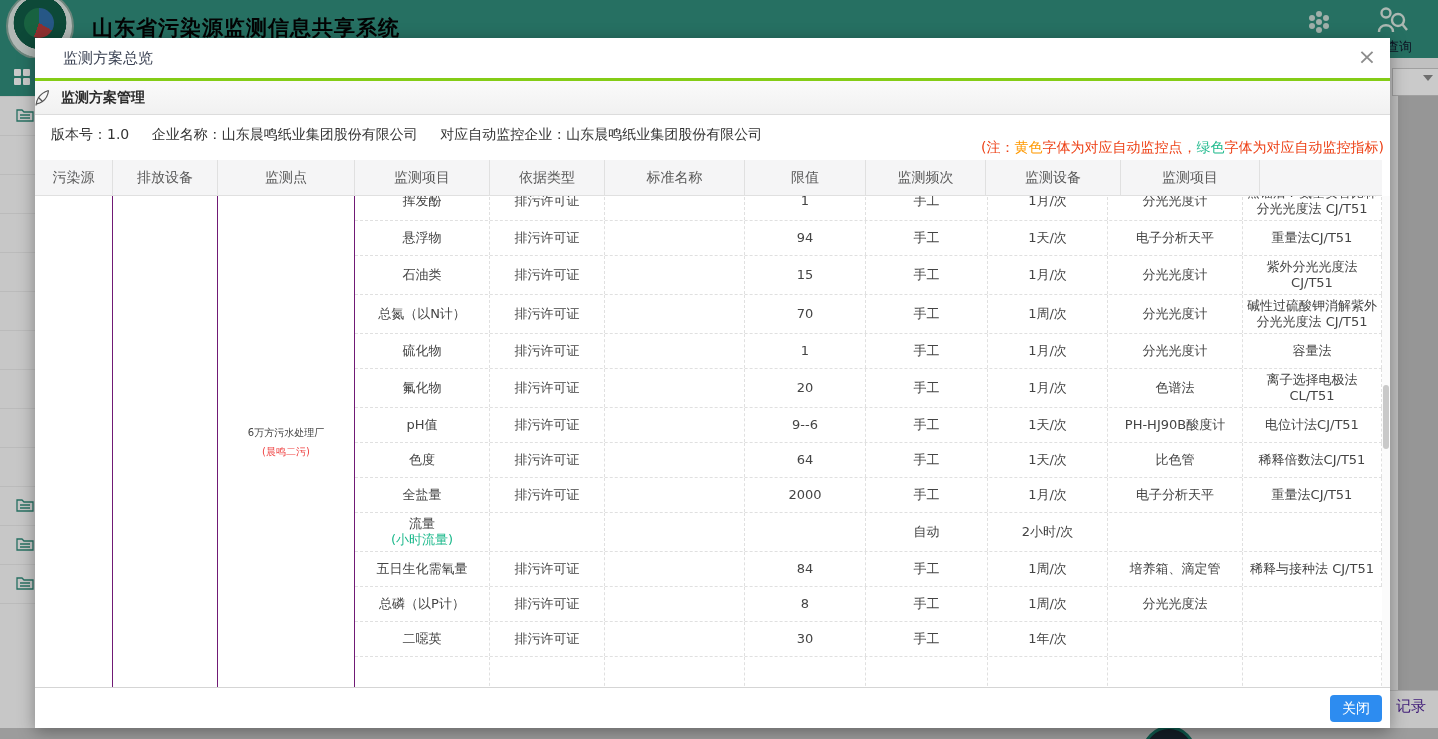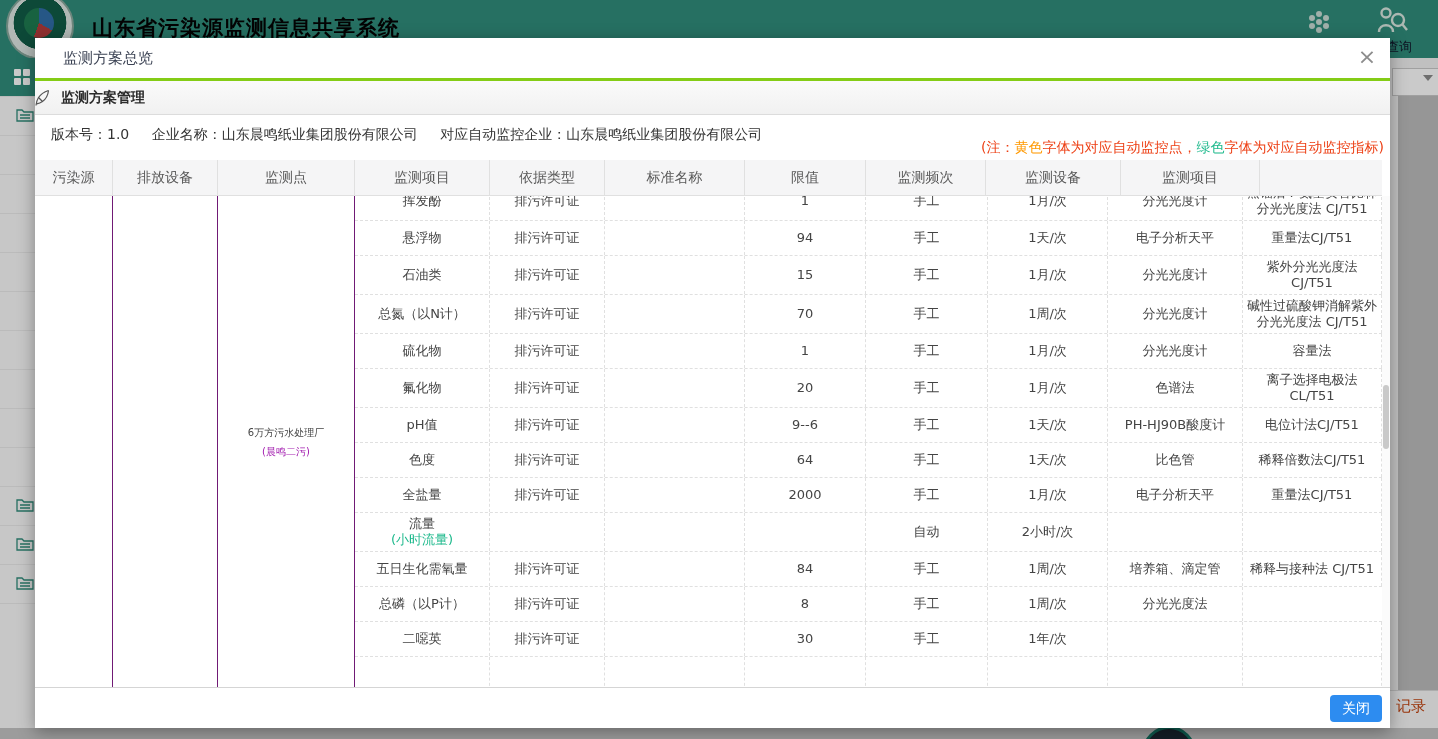--- a/index.html
+++ b/index.html
@@ -18,21 +18,21 @@
   #search-label{position:absolute;left:1386px;top:38px;font-size:13px;color:#0f172a;z-index:2;}
 
   #bg-content{position:absolute;left:0;top:58px;width:1438px;height:670px;background:#f3f3f3;z-index:1;}
   #bg-sidebar{position:absolute;left:0;top:58px;width:110px;height:670px;background:#fcfcfc;z-index:2;}
   .side-item{height:38px;border-bottom:1px solid #ececec;position:relative;}
   .side-item.active{background:#2d8c7a;}
   .side-item .gicon{position:absolute;left:14px;top:11px;}
   .side-item .ficon{position:absolute;left:16px;top:10px;}
   #bg-band{position:absolute;left:1398px;top:95px;width:40px;height:595px;background:#bdbdbd;z-index:2;}
   #bg-record-area{position:absolute;left:1386px;top:690px;width:52px;height:38px;background:#fafafa;border-top:1px solid #d9d9d9;z-index:2;}
-  #bg-record{position:absolute;left:10px;top:6px;font-size:15px;color:#c2410c;}
+  #bg-record{position:absolute;left:10px;top:6px;font-size:15px;color:#4c1d95;}
   #bg-dropdown{position:absolute;left:1392px;top:68px;width:46px;height:26px;background:#fff;border:1px solid #c9c9c9;z-index:2;}
   #bg-dropdown .caret{position:absolute;right:6px;top:6px;width:0;height:0;border-left:5px solid transparent;border-right:5px solid transparent;border-top:6px solid #8a8a8a;}
   #bg-bottombar{position:absolute;left:0;top:728px;width:1438px;height:11px;background:#c4c4c4;z-index:2;}
   #fab-circle{position:absolute;left:1142px;top:726px;width:54px;height:54px;border-radius:50%;
     background:#16222e;border:3px solid #0f6e5e;box-sizing:border-box;z-index:3;}
 
   
   #mask{position:absolute;left:0;top:0;width:1438px;height:739px;background:rgba(15,15,15,0.22);z-index:10;}
 
   
@@ -55,21 +55,21 @@
   #note .g{color:#1db98c;}
 
   
   #thead{display:flex;width:1347px;height:36px;background:#f5f5f6;border-bottom:1px solid #e0e0e0;box-sizing:border-box;}
   #thead .hc{display:flex;align-items:center;justify-content:center;font-size:14px;color:#5a5a5a;
     border-right:1px solid #e0e0e0;box-sizing:border-box;}
   #tbody{position:relative;display:flex;width:1355px;height:492px;border-bottom:1px solid #d5d5d5;box-sizing:border-box;}
   .mcol{border-right:1px solid #701a75;box-sizing:border-box;display:flex;align-items:center;justify-content:center;
     text-align:center;font-size:10px;color:#444;}
   #mcol-point{flex-direction:column;line-height:19px;}
-  #mcol-point .sub{color:#a21caf;}
+  #mcol-point .sub{color:#ef4444;}
   #rows-clip{width:1027px;overflow:hidden;height:100%;}
   #rows{margin-top:-14px;}
   .trow{display:flex;border-bottom:1px dashed #e0e0e0;box-sizing:border-box;}
   .trow .cell{min-height:34px;padding:3px 4px;box-sizing:border-box;display:flex;flex-direction:column;
     align-items:center;justify-content:center;text-align:center;font-size:13px;color:#444;
     border-right:1px dashed #e0e0e0;line-height:16px;overflow-wrap:anywhere;}
   .trow .cell .sub{color:#1db98c;}
   .trow .cell .sub:empty{display:none;}
   #filler-row{height:16px;border-bottom:none;}
   

